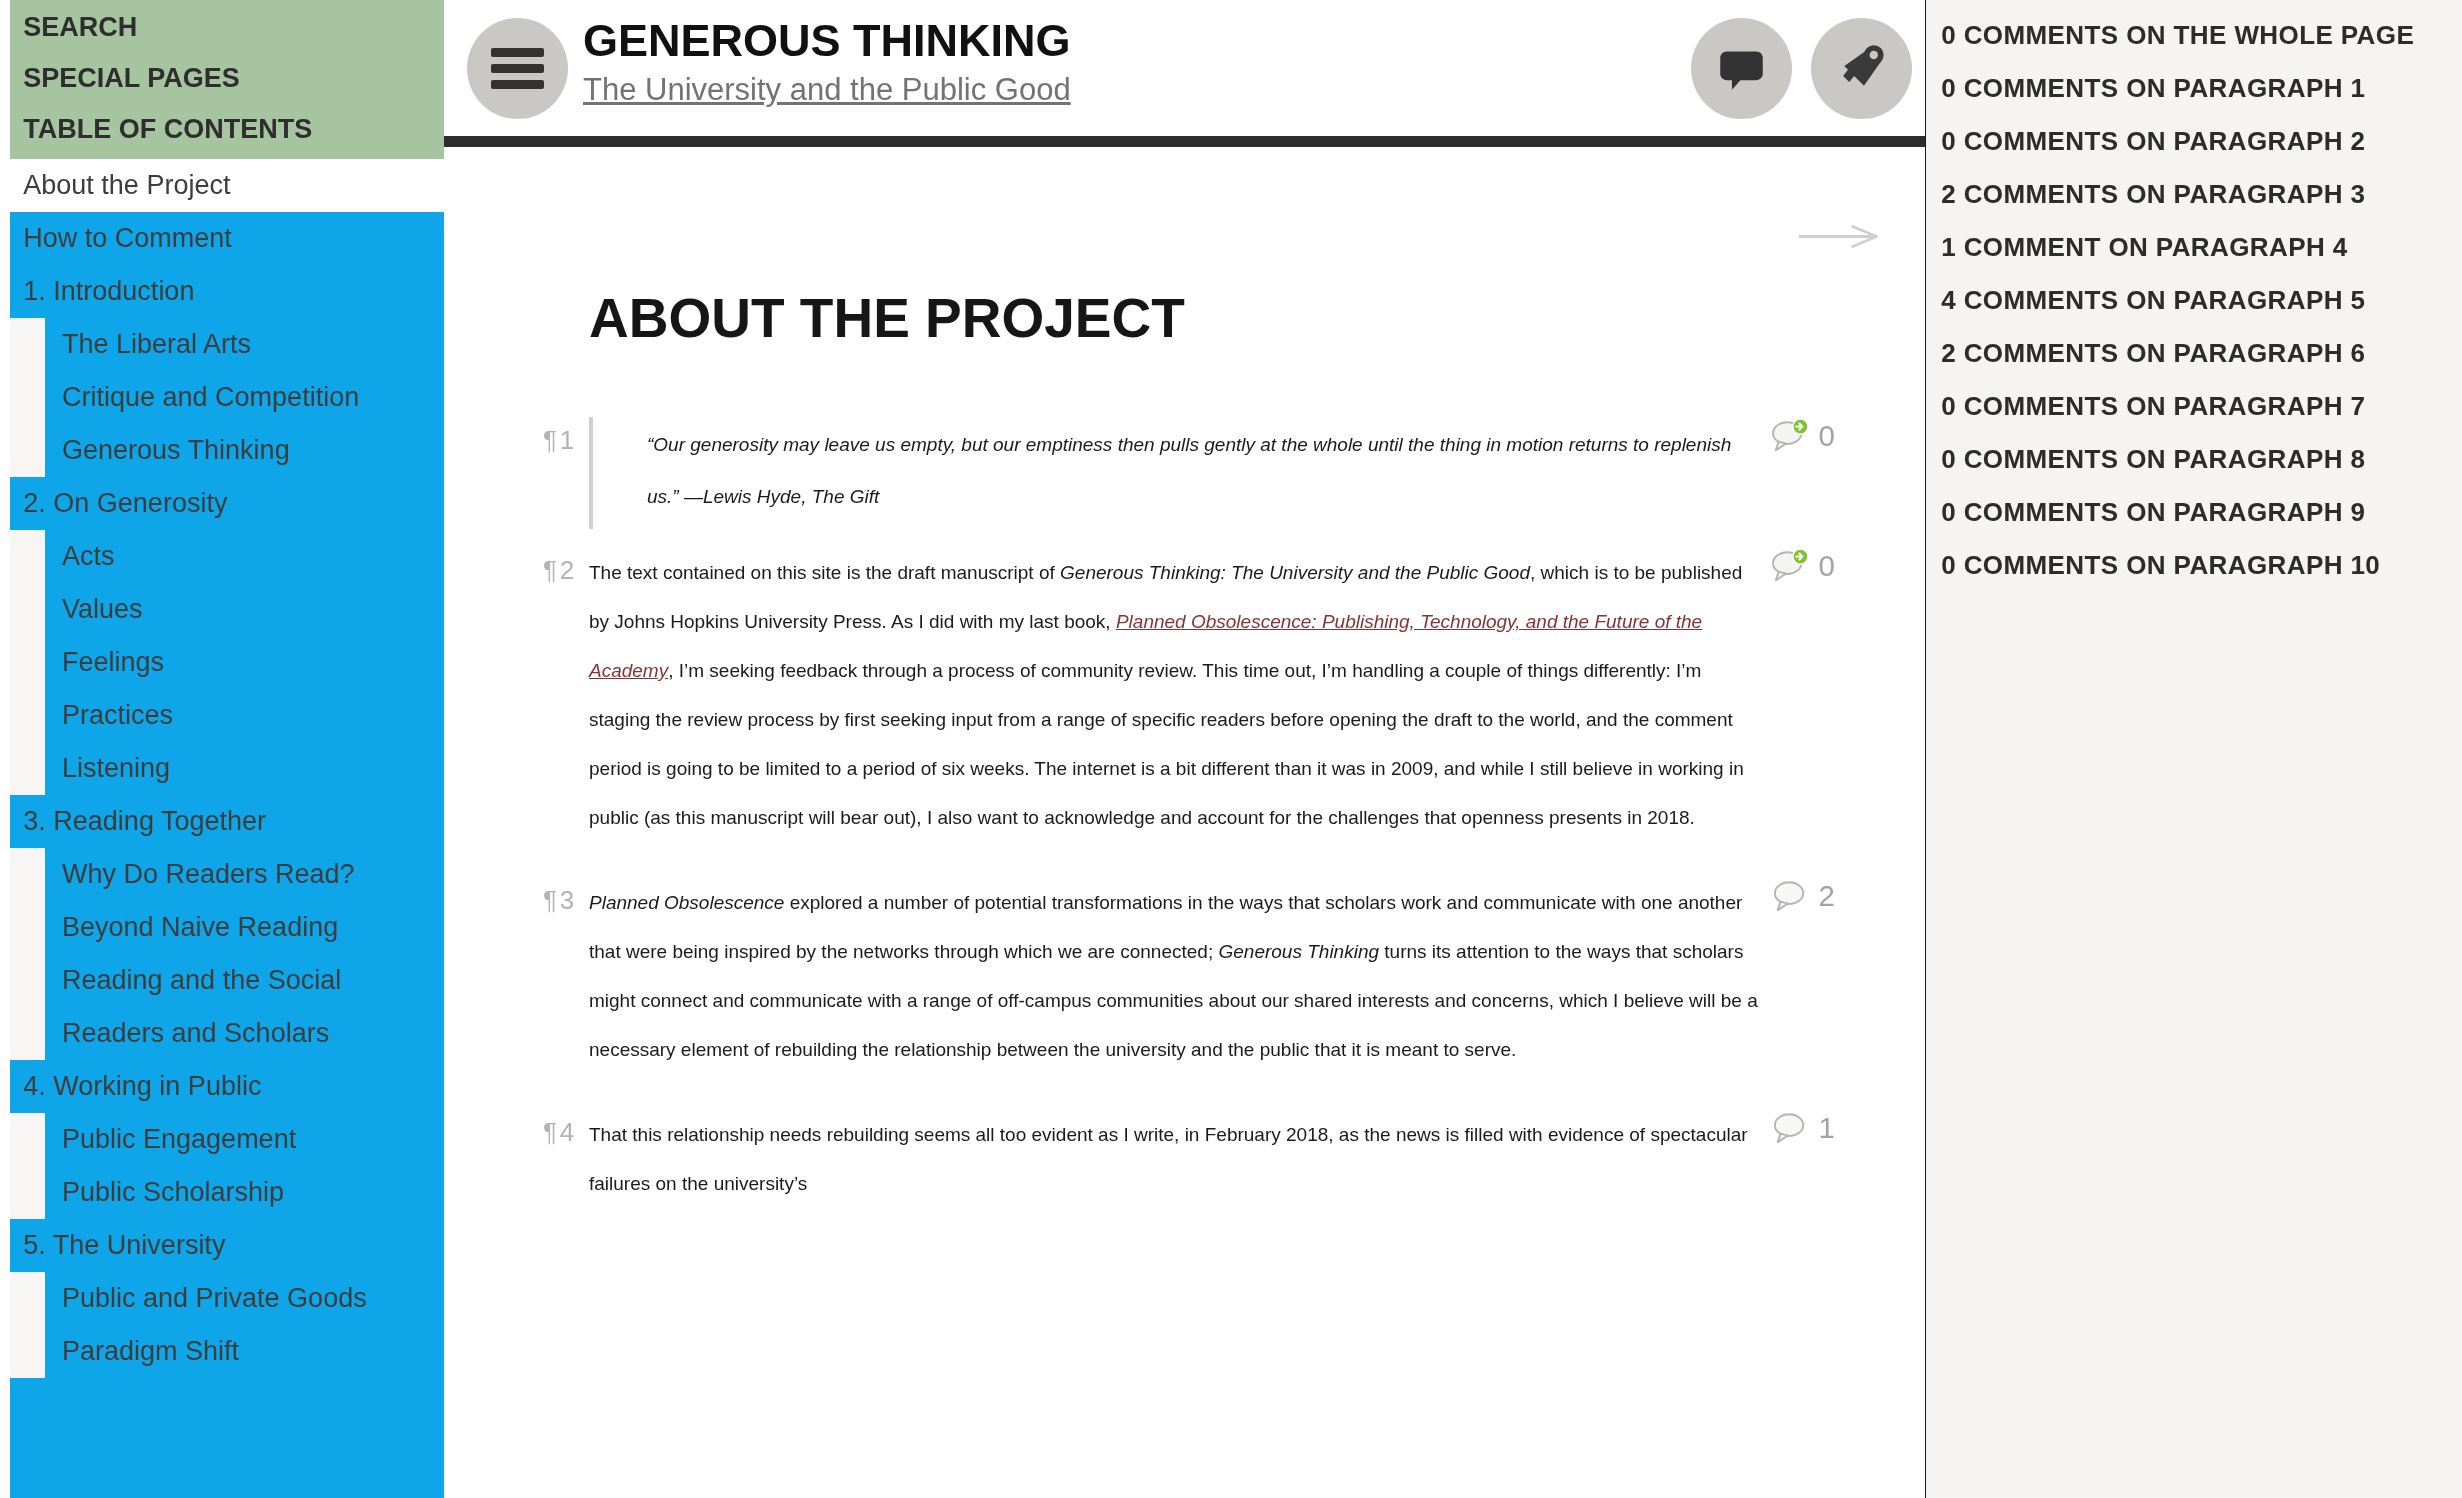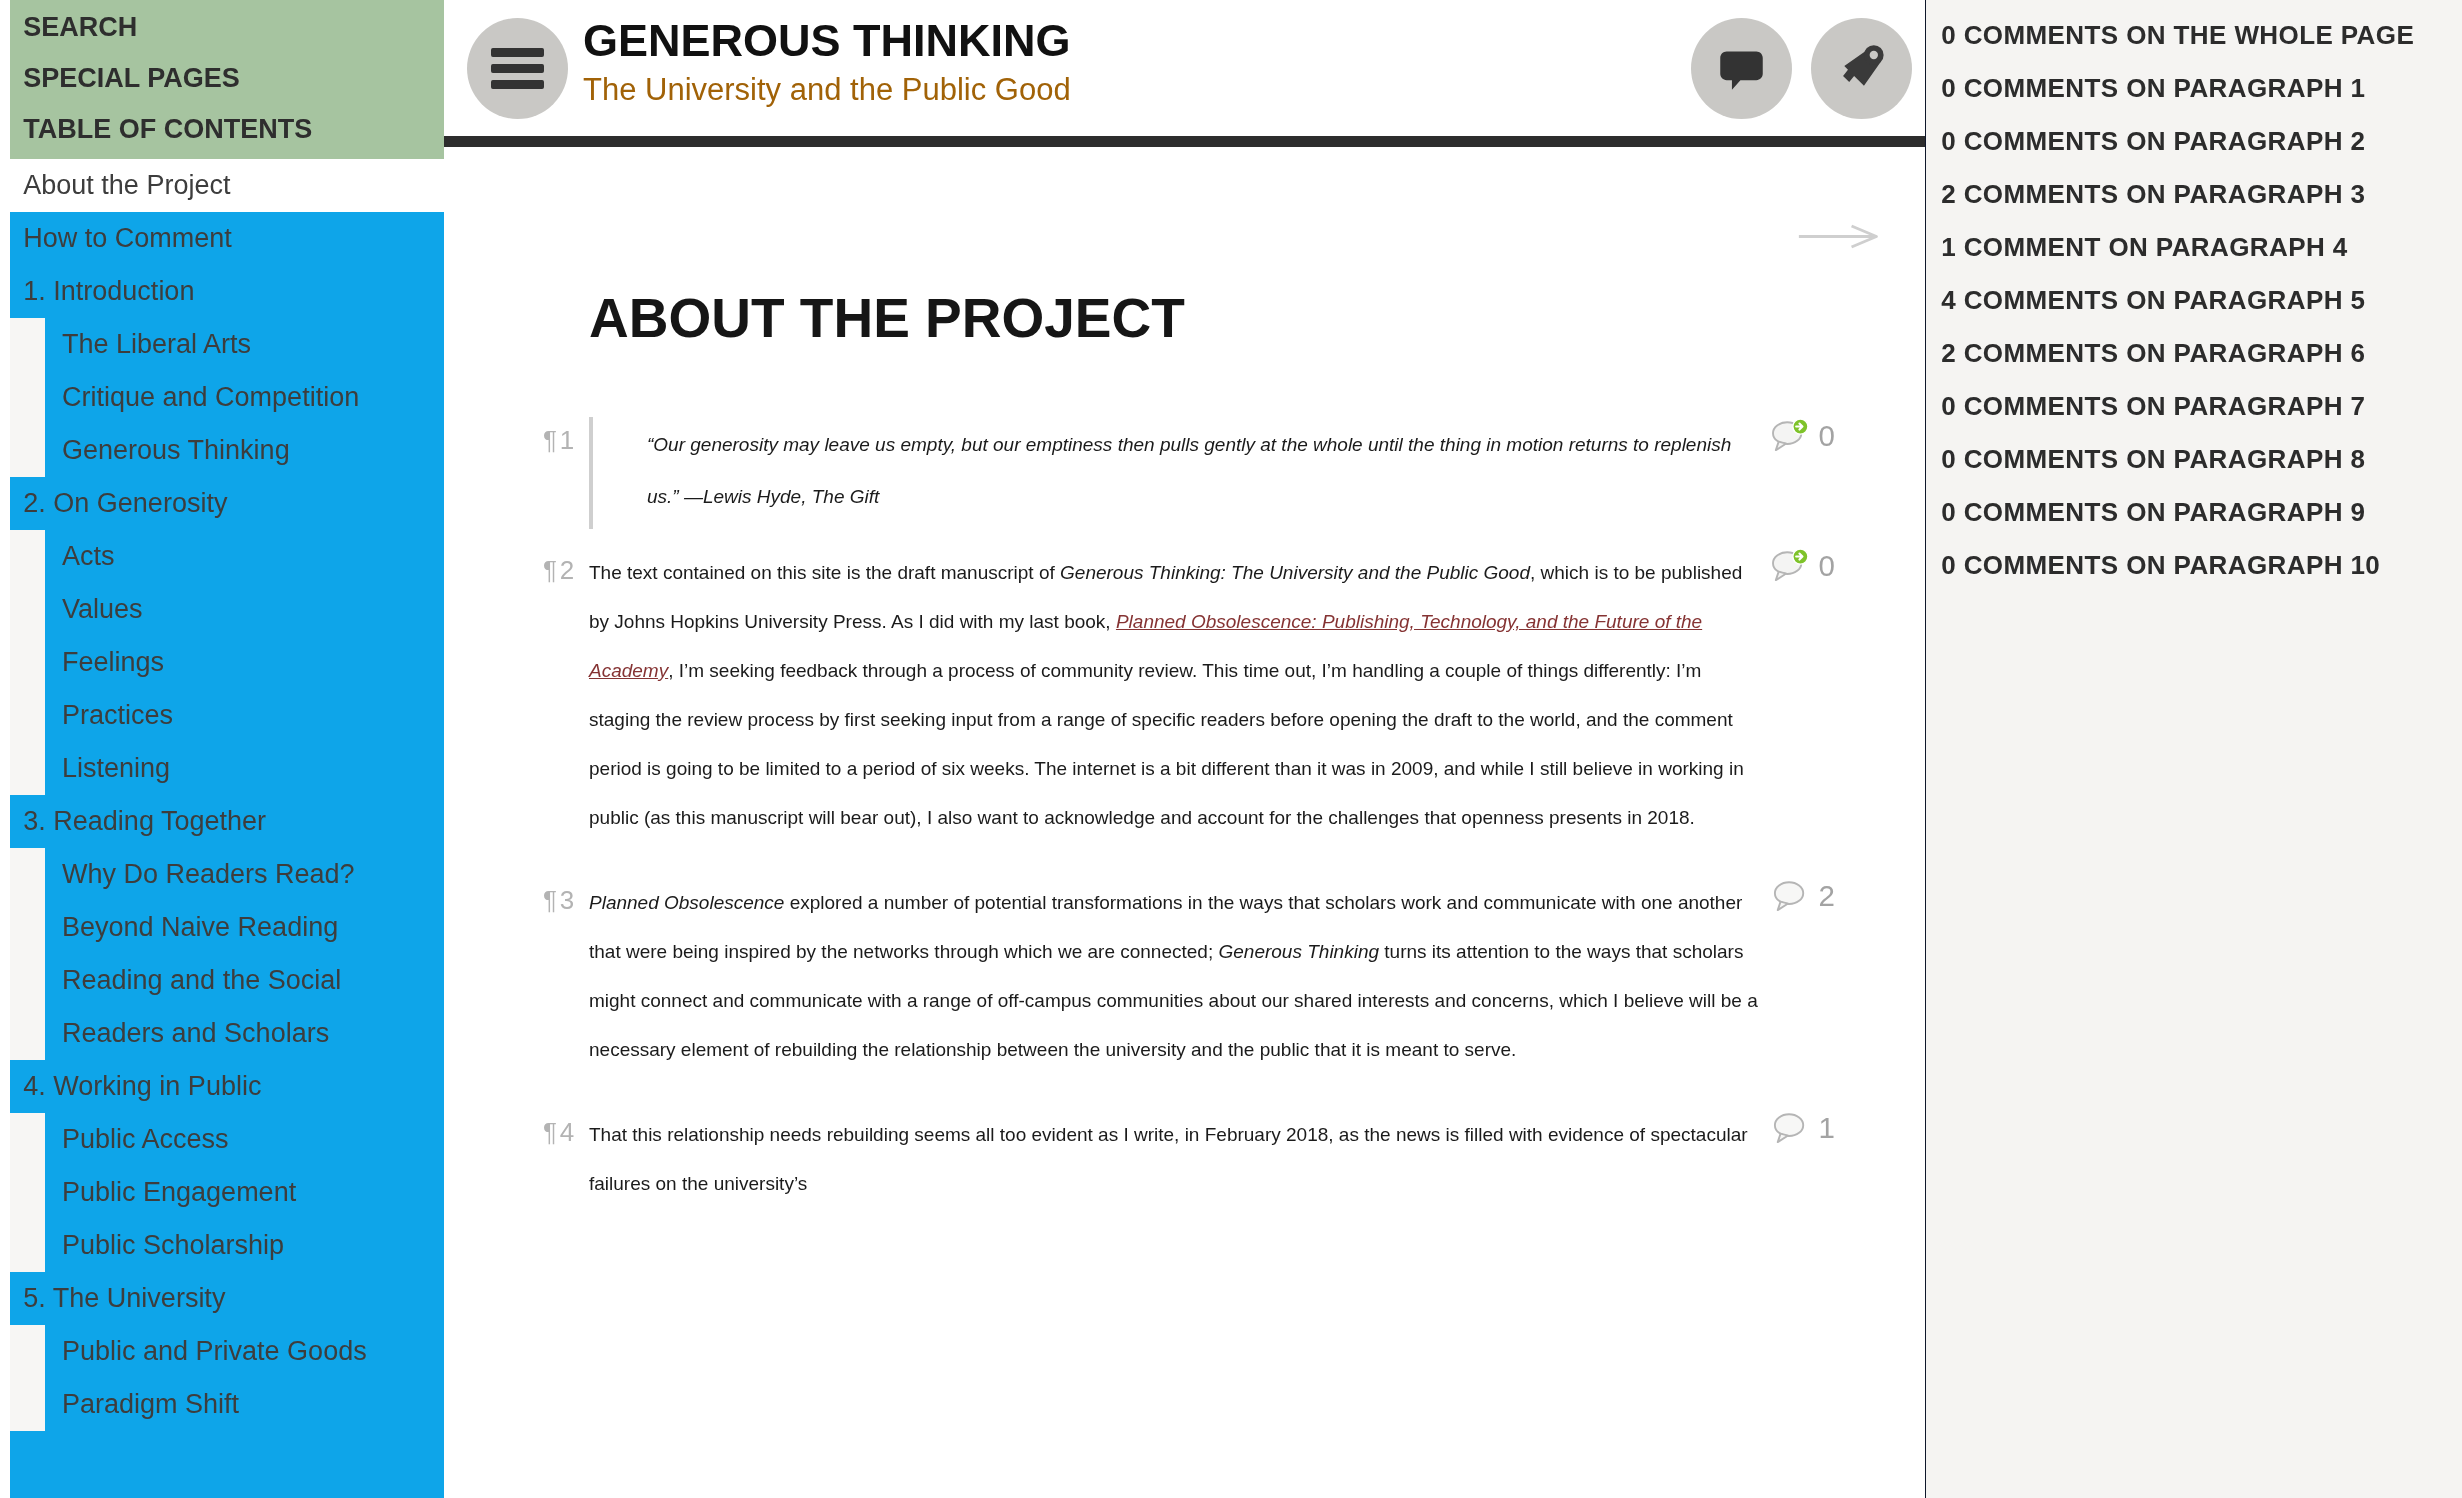--- a/index.html
+++ b/index.html
@@ -28,21 +28,21 @@
   .circle-btn { position:absolute; top:18px; width:101px; height:101px; border-radius:50%;
                 background:#c9c8c5; border:none; display:flex; flex-direction:column;
                 align-items:center; justify-content:center; gap:6.7px; cursor:pointer; padding:0; }
   .btn-menu { left:23px; }
   .btn-comments { left:1247px; }
   .btn-megaphone { left:1367px; }
   .bar { width:53px; height:9.5px; background:#333; border-radius:1.9px; }
 
   .title-block { position:absolute; left:139px; top:15.2px; }
   .site-title { margin:0; font-size:45px; font-weight:bold; color:#111; line-height:1.15; }
-  .site-subtitle { font-size:31px; color:#a16207; margin-top:4.8px; }
+  .site-subtitle { font-size:31px; color:#737373; margin-top:4.8px;text-decoration:underline; }
 
   .header-bar { position:absolute; top:136px; left:0; width:100%; height:11.4px; background:#2d2d2d; }
 
   .next-arrow { position:absolute; left:1352px; top:223px; cursor:pointer; }
 
   article { position:absolute; left:99px; top:148px; width:1353px; }
   .page-heading { margin:143px 0 71px 46px; font-size:55px; font-weight:bold; color:#161616; line-height:1; }
 
   .para-row { position:relative; padding-left:46px; margin-bottom:36px; }
   .para-row.quote-row { margin-bottom:19px; }
@@ -118,23 +118,20 @@
     <span class="toc-label">Beyond Naive Reading</span>
   </div>
       <div class="toc-row l1">
     <span class="toc-label">Reading and the Social</span>
   </div>
       <div class="toc-row l1">
     <span class="toc-label">Readers and Scholars</span>
   </div>
       <div class="toc-row">
     <span class="toc-label">4. Working in Public</span>
-  </div>
-      <div class="toc-row l1">
-    <span class="toc-label">Public Access</span>
   </div>
       <div class="toc-row l1">
     <span class="toc-label">Public Engagement</span>
   </div>
       <div class="toc-row l1">
     <span class="toc-label">Public Scholarship</span>
   </div>
       <div class="toc-row">
     <span class="toc-label">5. The University</span>
   </div>

